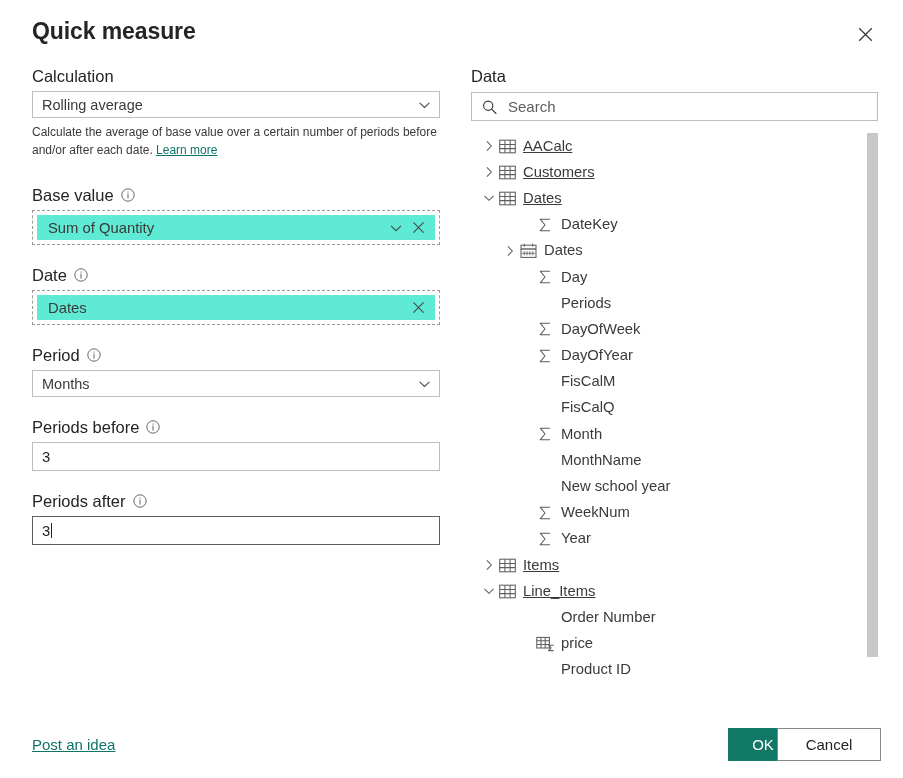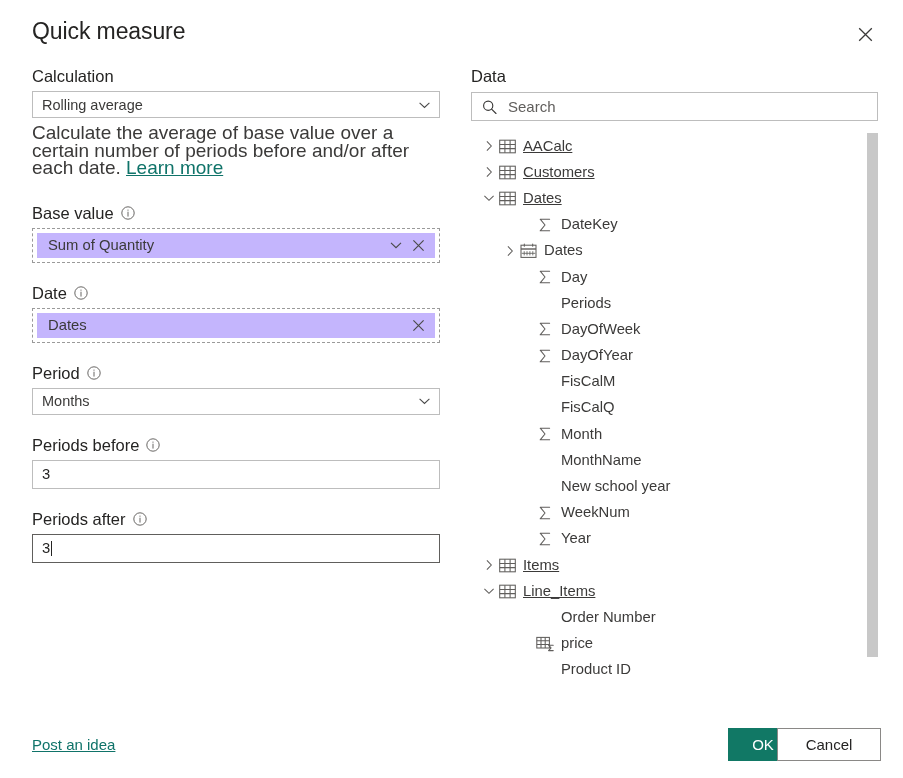--- a/index.html
+++ b/index.html
@@ -11,21 +11,21 @@
     color: #323130;
     overflow: hidden;
     position: relative;
   }
 
   
   .dialog { position: absolute; inset: 0; background:#fff; }
 
   .title {
     position: absolute; left: 32px; top: 18px;
-    font-size: 23px; font-weight: 400; color: #252423;
+    font-size: 23px; font-weight: 700; color: #252423;
     letter-spacing: -0.1px;
   }
   .close-btn {
     position: absolute; right: 22px; top: 18px;
     width: 32px; height: 32px;
     display: flex; align-items: center; justify-content: center;
     background: transparent; border: none; cursor: pointer;
     color: #3b3a39;
   }
   .close-btn svg { display:block; }
@@ -49,35 +49,35 @@
     padding: 0 28px 0 9px;
     font-size: 14.5px; color: #3b3a39; cursor: pointer;
   }
   .dropdown .chev {
     position: absolute; right: 8px; top: 50%; transform: translateY(-50%);
     width: 13px; height: 13px; color:#4a4a4a;
   }
   .dropdown .chev svg { display: block; }
 
   .helptext {
-    font-size: 19px; color: #3b3a39; line-height: 17.5px;
+    font-size: 12px; color: #3b3a39; line-height: 17.5px;
     margin-top: 6px; width: 410px;
   }
   .helplink { color: #0f7369; text-decoration: underline; cursor: pointer; }
 
   
   .dropzone {
     width: 408px; height: 35px;
     border: 1px dashed #9a9a9a;
     padding: 4px;
     background: #fff;
   }
   .chip {
     width: 100%; height: 100%;
-    background: #c4b5fd;
+    background: #5eead4;
     display: flex; align-items: center;
     padding: 0 6px 0 11px;
     font-size: 14.8px; color: #3b3a39;
     position: relative;
   }
   .chip .chip-label { flex: 1 1 auto; }
   .chip .chip-btn {
     width: 22px; height: 22px; display: flex; align-items: center;
     justify-content: center; cursor: pointer; color: #4a4a4a;
     flex: 0 0 auto;

